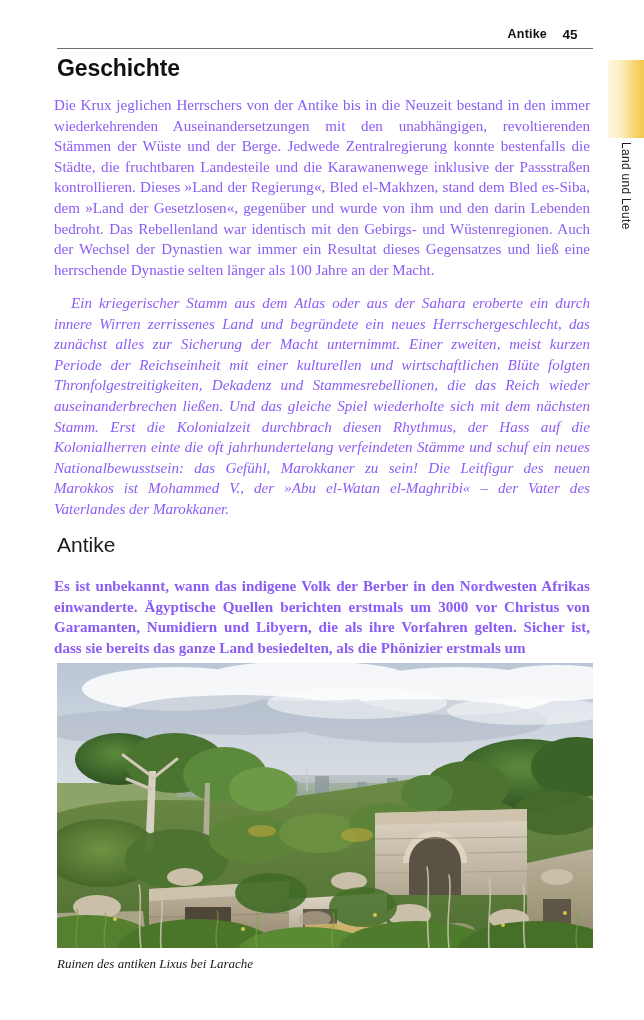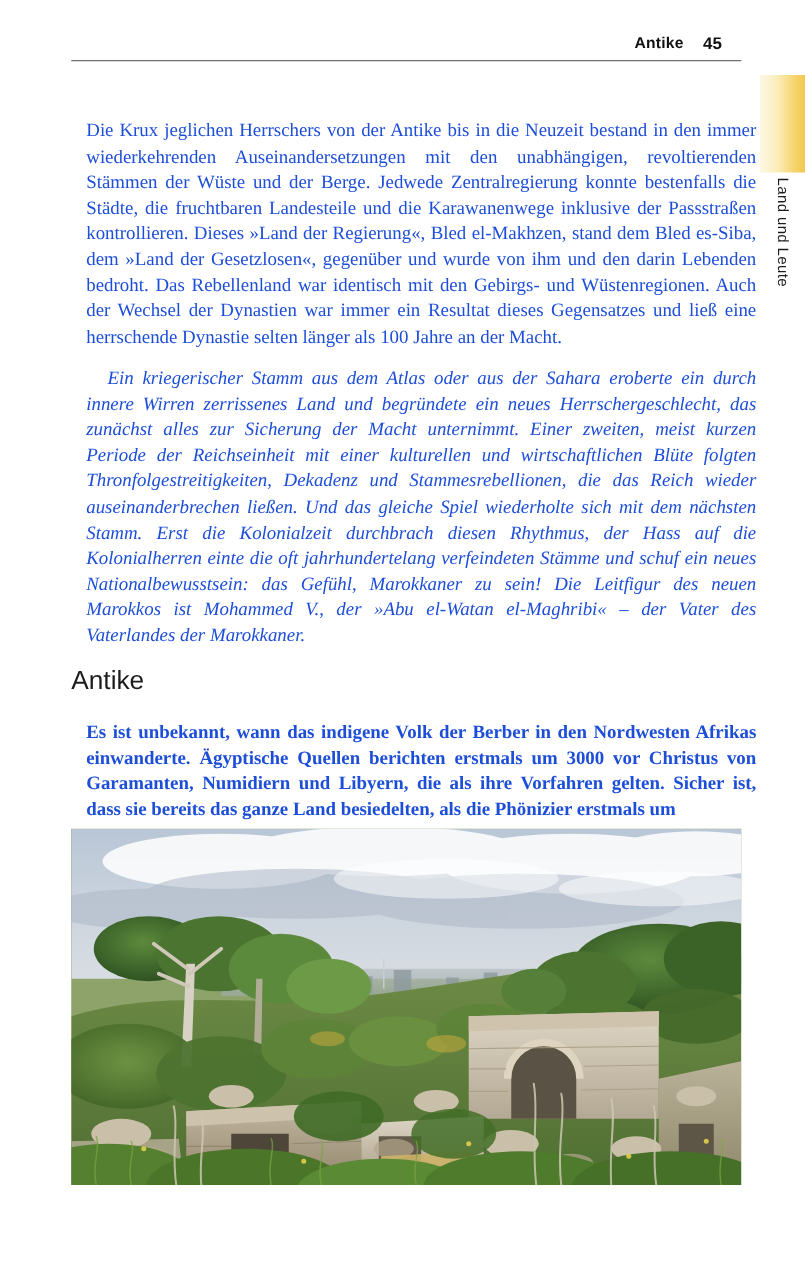--- a/index.html
+++ b/index.html
@@ -109,28 +109,28 @@
     font-size: 21px;
     color: #1c1c1c;
     letter-spacing: 0px;
     margin: 0;
   }
   .h2.h2-antike { top: 533px; }
 
   
   .para {
     position: absolute;
-    left: 69px;
+    left: 54px;
     width: 536px;
     font-family: "Liberation Serif", "DejaVu Serif", serif;
     font-size: 15.1px;
     line-height: 20.6px;
     text-align: justify;
     text-justify: inter-word;
-    color: #1d4ed8;
+    color: #8b5cf6;
     hyphens: manual;
     margin: 0;
   }
   .para.p1 { top: 95px; }
   .para.p2 { top: 293px; text-indent: 17px; font-style: italic; }
   .para.p3 { top: 576px; font-weight: bold; }
 
   
   .photo {
     position: absolute;
@@ -164,20 +164,21 @@
     <span class="rh-title">Antike</span>
     <span class="rh-page">45</span>
   </div>
   <div class="head-rule"></div>
 
   <div class="thumb-tab"></div>
   <div class="thumb-label">
     <span>Land und Leute</span>
   </div>
 
+  <h1 class="h1 h1-geschichte">Geschichte</h1>
 
   <p class="para p1">Die Krux jeglichen Herrschers von der Antike bis in die Neuzeit bestand in den immer wiederkehrenden Auseinandersetzungen mit den unabhängigen, revoltierenden Stämmen der Wüste und der Berge. Jedwede Zentralregierung konnte bestenfalls die Städte, die fruchtbaren Landesteile und die Karawanenwege inklusive der Passstraßen kontrollieren. Dieses »Land der Regierung«, Bled el-Makhzen, stand dem Bled es-Siba, dem »Land der Gesetzlosen«, gegenüber und wurde von ihm und den darin Lebenden bedroht. Das Rebellenland war identisch mit den Gebirgs- und Wüstenregionen. Auch der Wechsel der Dynastien war immer ein Resultat dieses Gegensatzes und ließ eine herrschende Dynastie selten länger als 100 Jahre an der Macht.</p>
 
   <p class="para p2">Ein kriegerischer Stamm aus dem Atlas oder aus der Sahara eroberte ein durch innere Wirren zerrissenes Land und begründete ein neues Herrschergeschlecht, das zunächst alles zur Sicherung der Macht unternimmt. Einer zweiten, meist kurzen Periode der Reichseinheit mit einer kulturellen und wirtschaftlichen Blüte folgten Thronfolgestreitigkeiten, Dekadenz und Stammesrebellionen, die das Reich wieder auseinanderbrechen ließen. Und das gleiche Spiel wiederholte sich mit dem nächsten Stamm. Erst die Kolonialzeit durchbrach diesen Rhythmus, der Hass auf die Kolonialherren einte die oft jahrhundertelang verfeindeten Stämme und schuf ein neues Nationalbewusstsein: das Gefühl, Marokkaner zu sein! Die Leitfigur des neuen Marokkos ist Mohammed V., der »Abu el-Watan el-Maghribi« – der Vater des Vaterlandes der Marokkaner.</p>
 
   <h2 class="h2 h2-antike">Antike</h2>
 
   <p class="para p3">Es ist unbekannt, wann das indigene Volk der Berber in den Nordwesten Afrikas einwanderte. Ägyptische Quellen berichten erstmals um 3000 vor Christus von Garamanten, Numidiern und Libyern, die als ihre Vorfahren gelten. Sicher ist, dass sie bereits das ganze Land besiedelten, als die Phönizier erstmals um</p>
 
   <div class="photo">
@@ -368,14 +369,15 @@
       <g fill="#e4cf4a" opacity="0.9">
         <circle cx="58" cy="256" r="2"></circle>
         <circle cx="186" cy="266" r="2"></circle>
         <circle cx="318" cy="252" r="2"></circle>
         <circle cx="446" cy="262" r="2"></circle>
         <circle cx="508" cy="250" r="2"></circle>
       </g>
     </svg>
   </div>
 
+  <div class="caption">Ruinen des antiken Lixus bei Larache</div>
 
 </div>
 
 </body></html>

